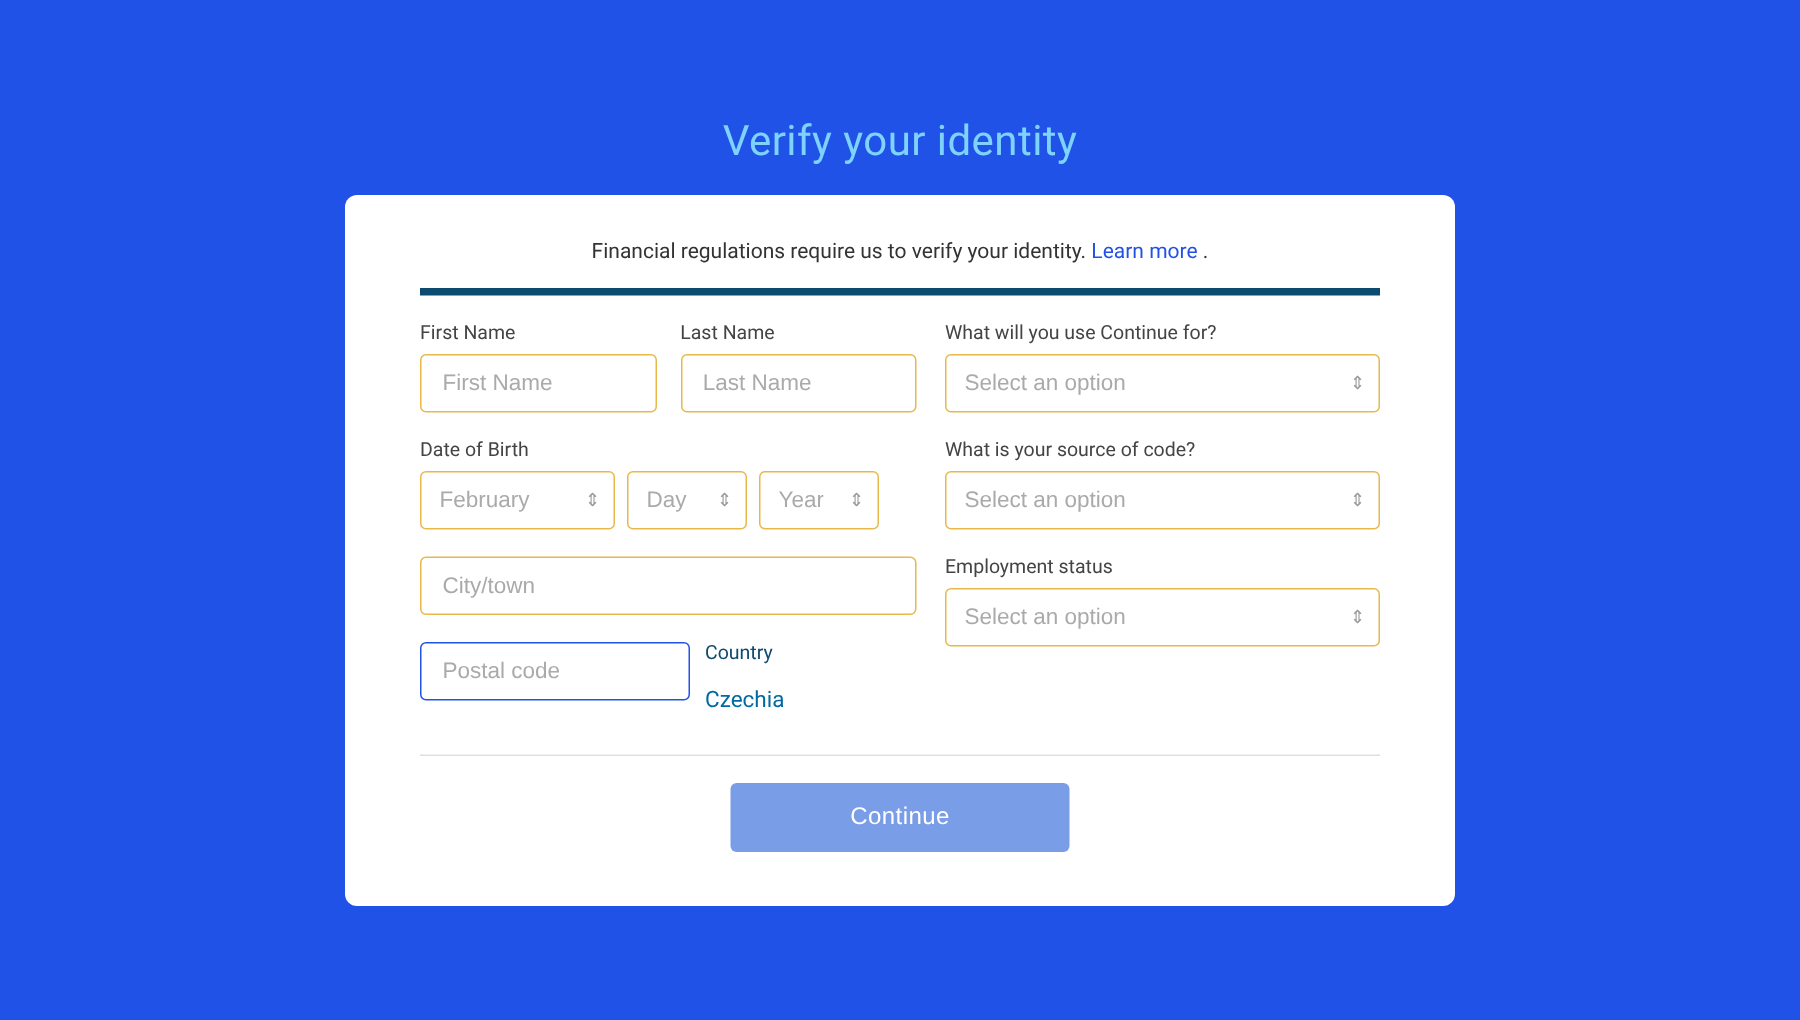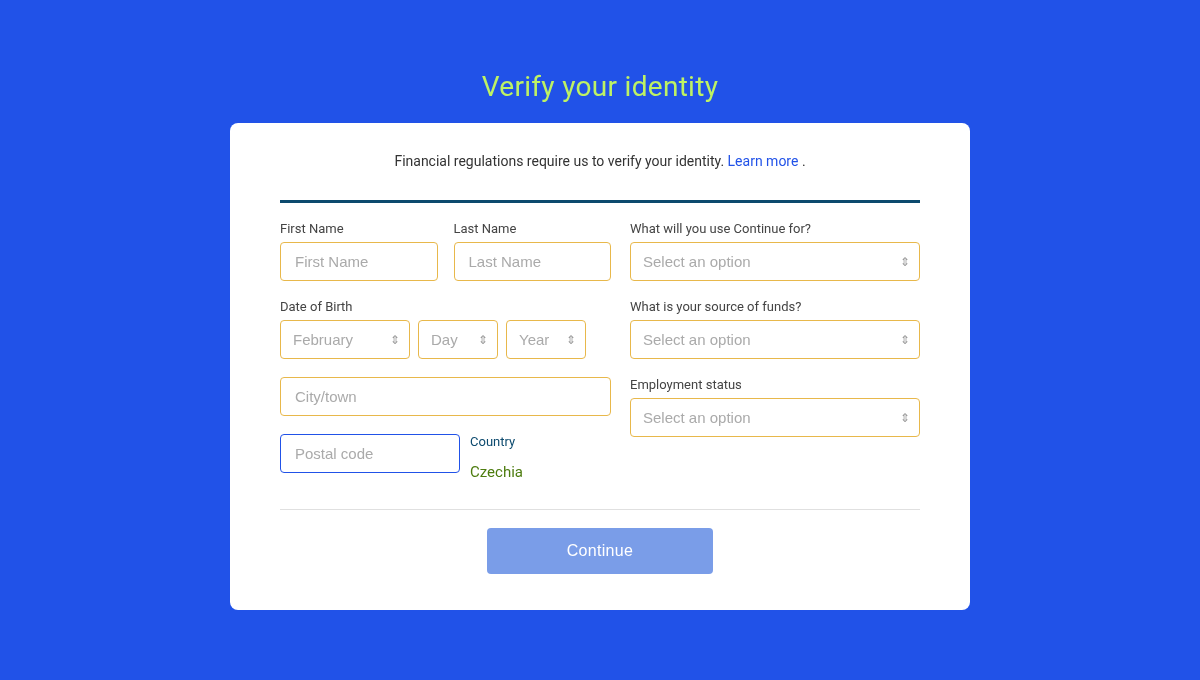--- a/index.html
+++ b/index.html
@@ -14,41 +14,41 @@
       background-color: #2152e8;
       font-family: -apple-system, BlinkMacSystemFont, 'Segoe UI', Roboto, sans-serif;
       display: flex;
       flex-direction: column;
       align-items: center;
       justify-content: center;
       overflow: hidden;
     }
 
     .page-title {
-      color: #bef264;
+      color: #7dd3fc;
       font-size: 28px;
       font-weight: 400;
       margin-bottom: 20px;
       letter-spacing: 0.3px;
     }
 
     .card {
       background: #ffffff;
       border-radius: 8px;
       width: 740px;
       padding: 30px 50px 36px 50px;
     }
 
     .info-bar {
       text-align: center;
       font-size: 14px;
       color: #333;
       margin-bottom: 18px;
-      padding-bottom: 31px;
-      border-bottom: 3px solid #0c4a6e;
+      padding-bottom: 16px;
+      border-bottom: 5px solid #0c4a6e;
     }
 
     .info-bar a {
       color: #2152e8;
       text-decoration: none;
     }
 
     .form-content {
       display: flex;
       gap: 19px;
@@ -200,21 +200,21 @@
 
     .country-label {
       font-size: 13px;
       color: #0c4a6e;
       display: block;
       margin-bottom: 4px;
     }
 
     .country-value {
       font-size: 15px;
-      color: #4d7c0f;
+      color: #0369a1;
       padding: 10px 0;
     }
 
     .form-divider {
       border: none;
       border-top: 1px solid #e0e0e0;
       margin: 18px 0 0 0;
     }
 
     .footer-row {
@@ -318,21 +318,21 @@
       <div class="form-group">
         <label class="form-label">What will you use Continue for?</label>
         <div class="select-wrapper select-wrapper-full">
           <select>
             <option value="" disabled="" selected="">Select an option</option>
           </select>
         </div>
       </div>
 
       <div class="form-group">
-        <label class="form-label">What is your source of funds?</label>
+        <label class="form-label">What is your source of code?</label>
         <div class="select-wrapper select-wrapper-full">
           <select>
             <option value="" disabled="" selected="">Select an option</option>
           </select>
         </div>
       </div>
 
       <div class="form-group">
         <label class="form-label">Employment status</label>
         <div class="select-wrapper select-wrapper-full">

